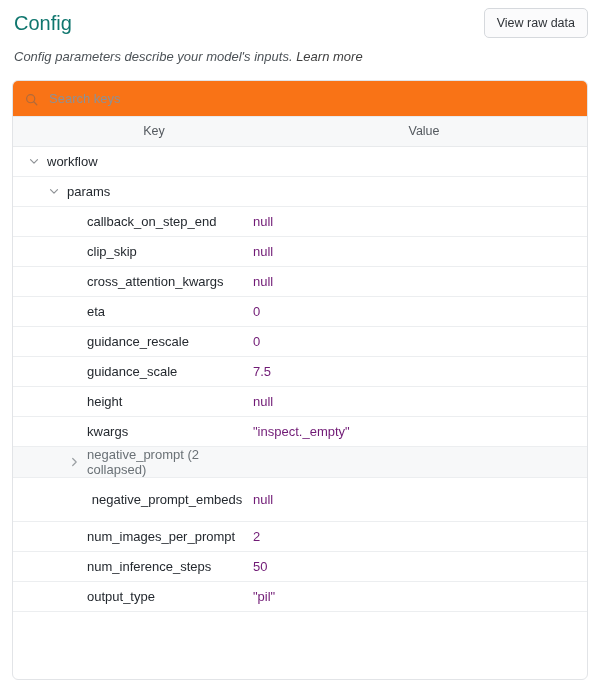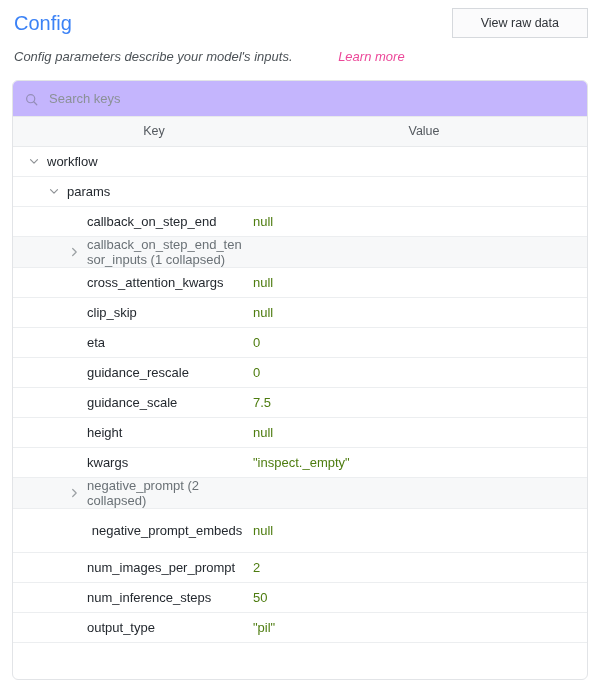--- a/index.html
+++ b/index.html
@@ -21,68 +21,67 @@
   }
   .header-row {
     display: flex;
     align-items: flex-start;
     justify-content: space-between;
     padding: 8px 0 0 0;
   }
   .page-title {
     font-size: 20px;
     font-weight: 400;
-    color: #3b82f6;
+    color: #0f766e;
     margin: 0;
     padding-left: 2px;
     line-height: 30px;
   }
   .raw-data-button {
     display: inline-flex;
     align-items: center;
     justify-content: center;
     height: 30px;
-    padding: 0 28px;
+    padding: 0 12px;
     font-size: 12.5px;
     color: #2f3338;
     background: #fbfbfc;
     border: 1px solid #d6d9dd;
-    border-radius: 0;
+    border-radius: 5px;
     cursor: pointer;
     white-space: nowrap;
   }
   .subtitle {
     font-size: 13px;
     font-style: italic;
     color: #4c5257;
     padding: 10px 2px 0 2px;
     line-height: 18px;
   }
   .subtitle a {
-    color: #ec4899;
+    color: #404040;
     text-decoration: none;
     font-style: italic;
-    margin-left: 42px;
   }
 
   .panel {
     margin-top: 14px;
     border: 1px solid #e2e4e7;
     border-radius: 6px;
     overflow: hidden;
     background: #fff;
     height: 600px;
   }
   .search-bar {
     display: flex;
     align-items: center;
     height: 36px;
     padding: 0 12px;
     border-bottom: 1px solid #e8eaec;
-    background: #c4b5fd;
+    background: #f97316;
   }
   .search-icon {
     width: 13px;
     height: 13px;
     flex: 0 0 13px;
     margin-right: 9px;
     opacity: .45;
   }
   .search-input {
     border: 0;
@@ -140,21 +139,21 @@
   .twisty.blank { opacity: 0; }
   .key-label {
     color: #24292f;
     white-space: normal;
     word-break: break-word;
     line-height: 15px;
   }
   .key-label.muted { color: #6a7176; }
   .val-cell {
     padding-left: 8px;
-    color: #4d7c0f;
+    color: #701a75;
     white-space: nowrap;
     overflow: hidden;
     text-overflow: ellipsis;
   }
 </style>
 </head>
 <body>
 
 <div class="page">
 
@@ -212,45 +211,34 @@
           </tr>
           <tr>
             <td>
               <div class="key-cell" style="padding-left: 54px;">
                 <span class="twisty blank"></span>
                 <span class="key-label">callback_on_step_end</span>
               </div>
             </td>
             <td class="val-cell">null</td>
           </tr>
-          <tr class="row-collapsed">
-            <td>
-              <div class="key-cell" style="padding-left: 54px;">
-                <span class="twisty"><svg viewBox="0 0 16 16" width="14" height="14" aria-hidden="true">
-                    <polyline points="6.5,4 10.5,8 6.5,12" fill="none" stroke="#6a7176" stroke-width="1.4" stroke-linecap="round" stroke-linejoin="round"></polyline>
-                  </svg></span>
-                <span class="key-label muted">callback_on_step_end_tensor_inputs (1 collapsed)</span>
-              </div>
-            </td>
-            <td class="val-cell"></td>
+          <tr>
+            <td>
+              <div class="key-cell" style="padding-left: 54px;">
+                <span class="twisty blank"></span>
+                <span class="key-label">clip_skip</span>
+              </div>
+            </td>
+            <td class="val-cell">null</td>
           </tr>
           <tr>
             <td>
               <div class="key-cell" style="padding-left: 54px;">
                 <span class="twisty blank"></span>
                 <span class="key-label">cross_attention_kwargs</span>
-              </div>
-            </td>
-            <td class="val-cell">null</td>
-          </tr>
-          <tr>
-            <td>
-              <div class="key-cell" style="padding-left: 54px;">
-                <span class="twisty blank"></span>
-                <span class="key-label">clip_skip</span>
               </div>
             </td>
             <td class="val-cell">null</td>
           </tr>
           <tr>
             <td>
               <div class="key-cell" style="padding-left: 54px;">
                 <span class="twisty blank"></span>
                 <span class="key-label">eta</span>
               </div>

